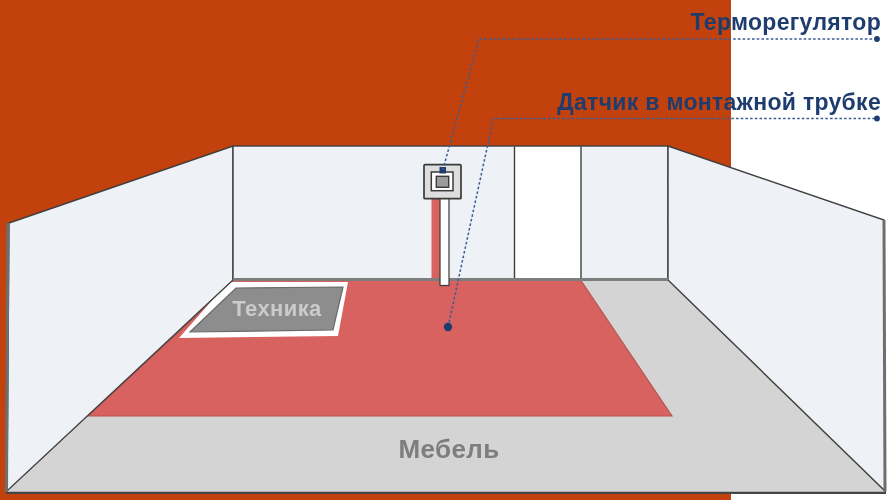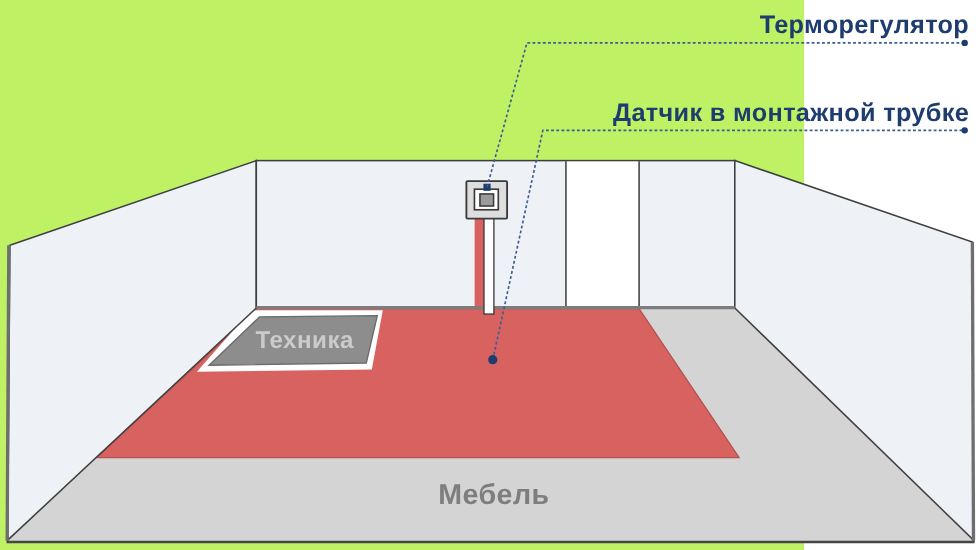--- a/index.html
+++ b/index.html
@@ -7,21 +7,21 @@
     padding: 0;
     background: #ffffff;
     width: 890px;
     height: 500px;
     overflow: hidden;
   }
   .stage {
     position: relative;
     width: 731px;
     height: 500px;
-    background: #bef264;
+    background: #c2410c;
   }
   svg { display: block; }
   .callout-label {
     font-family: "Liberation Sans", "DejaVu Sans", sans-serif;
     font-weight: 600;
     font-size: 23px;
     letter-spacing: 0.3px;
   }
   .floor-label-big {
     font-family: "Liberation Sans", "DejaVu Sans", sans-serif;

